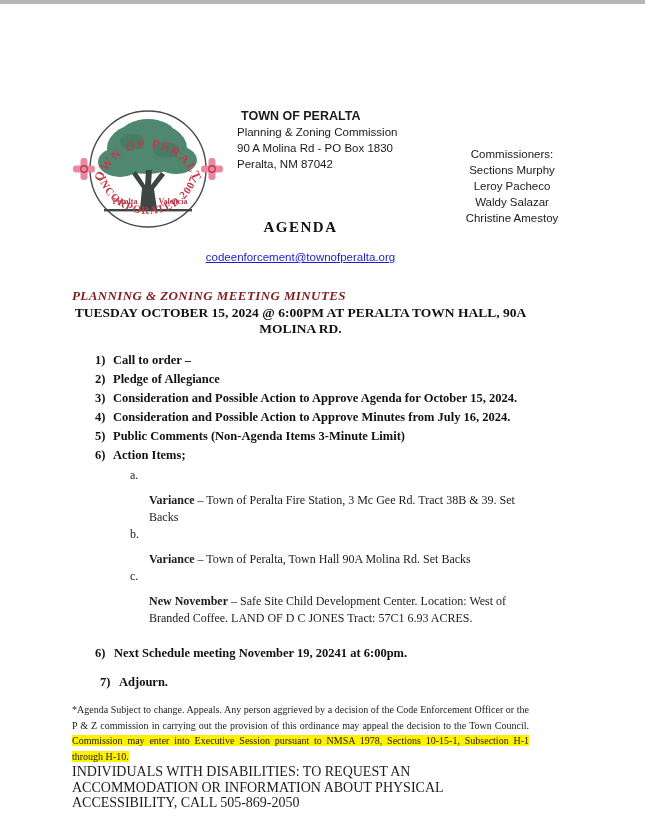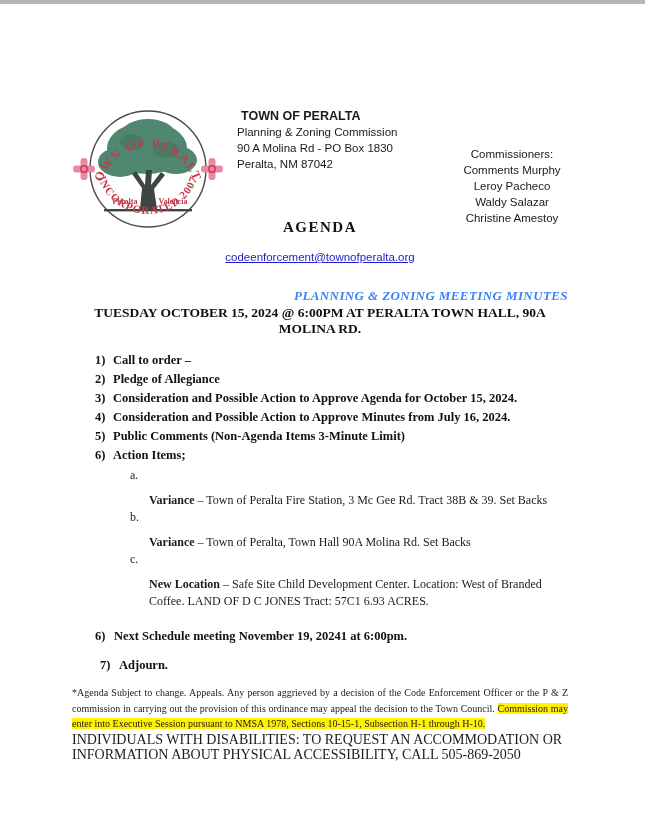--- a/index.html
+++ b/index.html
@@ -24,35 +24,35 @@
   }
   .org-title{font-weight:bold;font-size:12.5px;padding-left:4px;}
   .commissioners{
     position:absolute;left:448px;top:108px;width:128px;
     font-family:"Liberation Sans","DejaVu Sans",sans-serif;
     font-size:11.5px;line-height:16px;text-align:center;color:#1a1a1a;margin-top:38px;
   }
   
   .body{
     position:absolute;left:0;top:0;width:100%;box-sizing:border-box;
-    padding:219px 77px 0 72px;
+    padding:219px 116px 0 72px;
   }
   .agenda-title{
     margin:0;text-align:center;
     font-size:15px;font-weight:bold;letter-spacing:1.5px;color:#111;
   }
   .email-line{
     margin-top:15px;text-align:center;
     font-family:"Liberation Sans","DejaVu Sans",sans-serif;
     font-size:11.5px;font-weight:normal;
   }
   .email-line a{color:#1c1ccd;text-decoration:underline;}
   .minutes-title{
-    margin-top:25px;text-align:right;
-    font-size:13px;font-weight:bold;font-style:italic;letter-spacing:.4px;color:#3b82f6;
+    margin-top:25px;text-align:left;
+    font-size:13px;font-weight:bold;font-style:italic;letter-spacing:.4px;color:#7f1d1d;
   }
   .meeting-datetime{
     margin:1px auto 0;max-width:492px;text-align:center;
     font-size:13.5px;font-weight:bold;line-height:16px;color:#111;
   }
   .agenda-list{margin:14px 0 0 23px;padding:0;list-style:none;}
   .agenda-list li{
     display:flex;line-height:19px;
     font-size:12.5px;font-weight:bold;white-space:nowrap;color:#111;
   }
@@ -125,21 +125,21 @@
 
   <div class="org-block">
     <div class="org-title">TOWN OF PERALTA</div>
     <div>Planning &amp; Zoning Commission</div>
     <div>90 A Molina Rd - PO Box 1830</div>
     <div>Peralta, NM 87042</div>
   </div>
 
   <div class="commissioners">
     <div>Commissioners:</div>
-    <div>Comments Murphy</div>
+    <div>Sections Murphy</div>
     <div>Leroy Pacheco</div>
     <div>Waldy Salazar</div>
     <div>Christine Amestoy</div>
   </div>
 
   <div class="body">
     <h1 class="agenda-title">AGENDA</h1>
 
     <div class="email-line">
       <a href="#">codeenforcement@townofperalta.org</a>
@@ -186,21 +186,21 @@
       <li>
         <span class="letter">b.</span>
         <div class="sub-text">
           <span class="lead">Variance</span>
           <span>– Town of Peralta, Town Hall 90A Molina Rd. Set Backs</span>
         </div>
       </li>
       <li>
         <span class="letter">c.</span>
         <div class="sub-text">
-          <span class="lead">New Location</span>
+          <span class="lead">New November</span>
           <span>– Safe Site Child Development Center. Location:  West of Branded Coffee. LAND OF D C JONES Tract: 57C1 6.93 ACRES.</span>
         </div>
       </li>
     </ol>
 
     <div class="closing-row closing-1">
       <span class="num">6)</span>
       <span>Next Schedule meeting November 19, 20241 at 6:00pm.</span>
     </div>
     <div class="closing-row closing-2">

